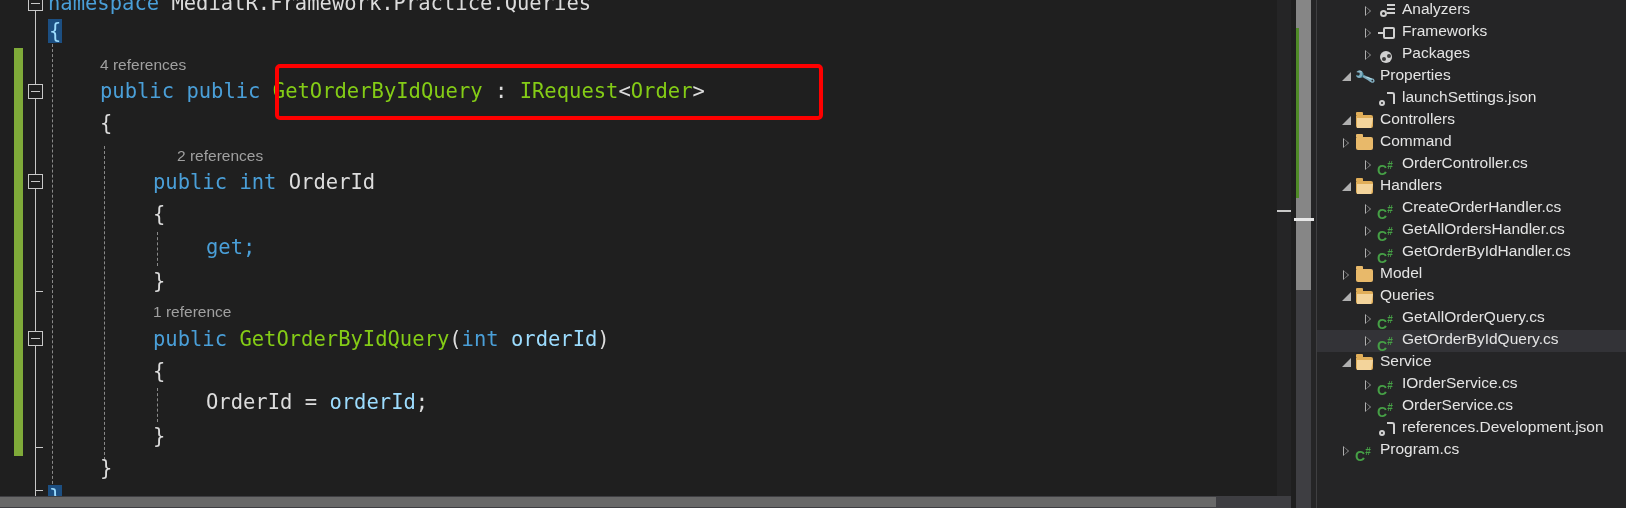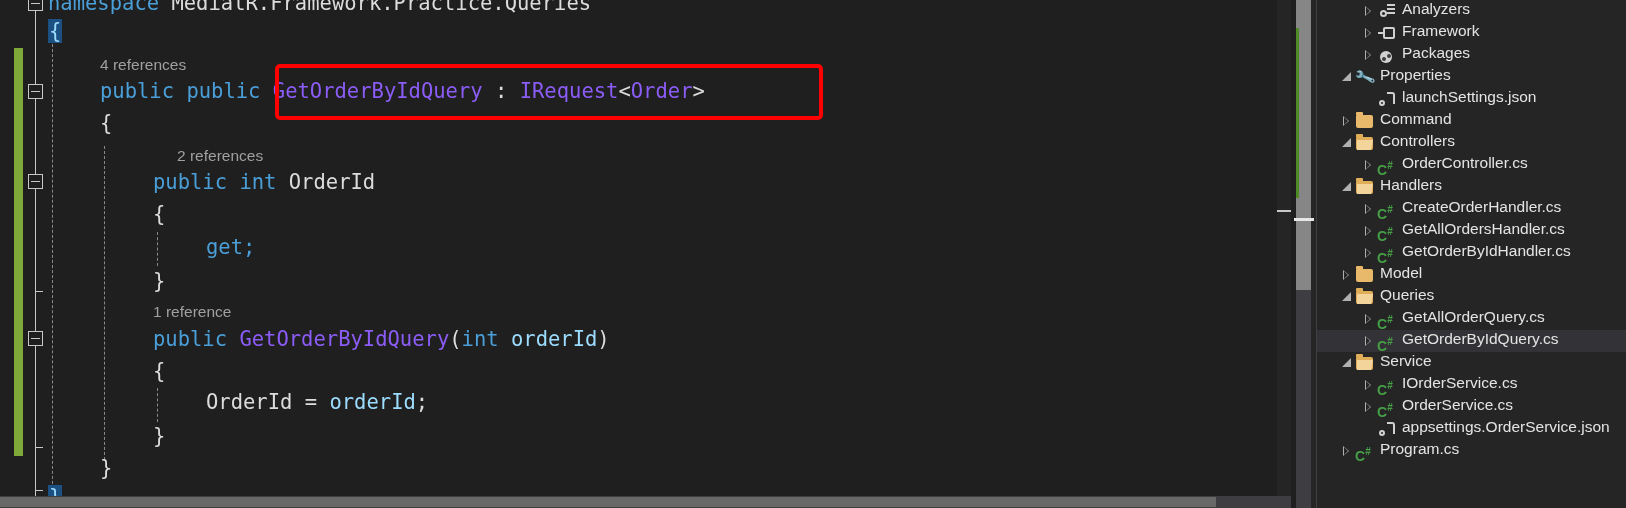--- a/index.html
+++ b/index.html
@@ -78,21 +78,21 @@
   }
   .ref-line {
     position: absolute;
     height: 22px; line-height: 22px;
     white-space: pre;
     font-family: "Liberation Sans", sans-serif;
     font-size: 15.5px;
     color: #a0a0a0;
   }
   .kw      { color: #4a9fd8; }       
-  .type    { color: #8b5cf6; }       
+  .type    { color: #84cc16; }       
   .ident   { color: #dcdcdc; }       
   .param   { color: #9cdcfe; }       
   .punc    { color: #dcdcdc; }
   .ns      { color: #dcdcdc; }
 
   .sel-brace {
     background: #1c4f82;
     color: #9cdcfe;
     padding: 0 1px;
   }
@@ -466,21 +466,21 @@
             <span class="ico-analyzer"></span>
           </span>
           <span class="tree-label">Analyzers</span>
         </div>
         <div class="tree-row">
           <div class="depth-2" style="flex: 0 0 auto;"></div>
           <span class="tree-arrow collapsed"></span>
           <span class="tree-icon">
             <span class="ico-framework"></span>
           </span>
-          <span class="tree-label">Framework</span>
+          <span class="tree-label">Frameworks</span>
         </div>
         <div class="tree-row">
           <div class="depth-2" style="flex: 0 0 auto;"></div>
           <span class="tree-arrow collapsed"></span>
           <span class="tree-icon">
             <span class="ico-package"></span>
           </span>
           <span class="tree-label">Packages</span>
         </div>
         <div class="tree-row">
@@ -494,112 +494,112 @@
         <div class="tree-row">
           <div class="depth-2" style="flex: 0 0 auto;"></div>
           <span class="tree-arrow "></span>
           <span class="tree-icon">
             <span class="ico-json"></span>
           </span>
           <span class="tree-label">launchSettings.json</span>
         </div>
         <div class="tree-row">
           <div class="depth-1" style="flex: 0 0 auto;"></div>
+          <span class="tree-arrow expanded"></span>
+          <span class="tree-icon">
+            <span class="ico-folder-open"></span>
+          </span>
+          <span class="tree-label">Controllers</span>
+        </div>
+        <div class="tree-row">
+          <div class="depth-1" style="flex: 0 0 auto;"></div>
           <span class="tree-arrow collapsed"></span>
           <span class="tree-icon">
             <span class="ico-folder-closed"></span>
           </span>
           <span class="tree-label">Command</span>
         </div>
         <div class="tree-row">
+          <div class="depth-2" style="flex: 0 0 auto;"></div>
+          <span class="tree-arrow collapsed"></span>
+          <span class="tree-icon">
+            <span class="ico-cs">C<span class="sharp">#</span></span>
+          </span>
+          <span class="tree-label">OrderController.cs</span>
+        </div>
+        <div class="tree-row">
           <div class="depth-1" style="flex: 0 0 auto;"></div>
           <span class="tree-arrow expanded"></span>
           <span class="tree-icon">
             <span class="ico-folder-open"></span>
           </span>
-          <span class="tree-label">Controllers</span>
-        </div>
-        <div class="tree-row">
-          <div class="depth-2" style="flex: 0 0 auto;"></div>
-          <span class="tree-arrow collapsed"></span>
-          <span class="tree-icon">
-            <span class="ico-cs">C<span class="sharp">#</span></span>
-          </span>
-          <span class="tree-label">OrderController.cs</span>
+          <span class="tree-label">Handlers</span>
+        </div>
+        <div class="tree-row">
+          <div class="depth-2" style="flex: 0 0 auto;"></div>
+          <span class="tree-arrow collapsed"></span>
+          <span class="tree-icon">
+            <span class="ico-cs">C<span class="sharp">#</span></span>
+          </span>
+          <span class="tree-label">CreateOrderHandler.cs</span>
+        </div>
+        <div class="tree-row">
+          <div class="depth-2" style="flex: 0 0 auto;"></div>
+          <span class="tree-arrow collapsed"></span>
+          <span class="tree-icon">
+            <span class="ico-cs">C<span class="sharp">#</span></span>
+          </span>
+          <span class="tree-label">GetAllOrdersHandler.cs</span>
+        </div>
+        <div class="tree-row">
+          <div class="depth-2" style="flex: 0 0 auto;"></div>
+          <span class="tree-arrow collapsed"></span>
+          <span class="tree-icon">
+            <span class="ico-cs">C<span class="sharp">#</span></span>
+          </span>
+          <span class="tree-label">GetOrderByIdHandler.cs</span>
+        </div>
+        <div class="tree-row">
+          <div class="depth-1" style="flex: 0 0 auto;"></div>
+          <span class="tree-arrow collapsed"></span>
+          <span class="tree-icon">
+            <span class="ico-folder-closed"></span>
+          </span>
+          <span class="tree-label">Model</span>
         </div>
         <div class="tree-row">
           <div class="depth-1" style="flex: 0 0 auto;"></div>
           <span class="tree-arrow expanded"></span>
           <span class="tree-icon">
             <span class="ico-folder-open"></span>
           </span>
-          <span class="tree-label">Handlers</span>
-        </div>
-        <div class="tree-row">
-          <div class="depth-2" style="flex: 0 0 auto;"></div>
-          <span class="tree-arrow collapsed"></span>
-          <span class="tree-icon">
-            <span class="ico-cs">C<span class="sharp">#</span></span>
-          </span>
-          <span class="tree-label">CreateOrderHandler.cs</span>
-        </div>
-        <div class="tree-row">
-          <div class="depth-2" style="flex: 0 0 auto;"></div>
-          <span class="tree-arrow collapsed"></span>
-          <span class="tree-icon">
-            <span class="ico-cs">C<span class="sharp">#</span></span>
-          </span>
-          <span class="tree-label">GetAllOrdersHandler.cs</span>
-        </div>
-        <div class="tree-row">
-          <div class="depth-2" style="flex: 0 0 auto;"></div>
-          <span class="tree-arrow collapsed"></span>
-          <span class="tree-icon">
-            <span class="ico-cs">C<span class="sharp">#</span></span>
-          </span>
-          <span class="tree-label">GetOrderByIdHandler.cs</span>
-        </div>
-        <div class="tree-row">
-          <div class="depth-1" style="flex: 0 0 auto;"></div>
-          <span class="tree-arrow collapsed"></span>
-          <span class="tree-icon">
-            <span class="ico-folder-closed"></span>
-          </span>
-          <span class="tree-label">Model</span>
+          <span class="tree-label">Queries</span>
+        </div>
+        <div class="tree-row">
+          <div class="depth-2" style="flex: 0 0 auto;"></div>
+          <span class="tree-arrow collapsed"></span>
+          <span class="tree-icon">
+            <span class="ico-cs">C<span class="sharp">#</span></span>
+          </span>
+          <span class="tree-label">GetAllOrderQuery.cs</span>
+        </div>
+        <div class="tree-row selected">
+          <div class="depth-2" style="flex: 0 0 auto;"></div>
+          <span class="tree-arrow collapsed"></span>
+          <span class="tree-icon">
+            <span class="ico-cs">C<span class="sharp">#</span></span>
+          </span>
+          <span class="tree-label">GetOrderByIdQuery.cs</span>
         </div>
         <div class="tree-row">
           <div class="depth-1" style="flex: 0 0 auto;"></div>
           <span class="tree-arrow expanded"></span>
           <span class="tree-icon">
             <span class="ico-folder-open"></span>
           </span>
-          <span class="tree-label">Queries</span>
-        </div>
-        <div class="tree-row">
-          <div class="depth-2" style="flex: 0 0 auto;"></div>
-          <span class="tree-arrow collapsed"></span>
-          <span class="tree-icon">
-            <span class="ico-cs">C<span class="sharp">#</span></span>
-          </span>
-          <span class="tree-label">GetAllOrderQuery.cs</span>
-        </div>
-        <div class="tree-row selected">
-          <div class="depth-2" style="flex: 0 0 auto;"></div>
-          <span class="tree-arrow collapsed"></span>
-          <span class="tree-icon">
-            <span class="ico-cs">C<span class="sharp">#</span></span>
-          </span>
-          <span class="tree-label">GetOrderByIdQuery.cs</span>
-        </div>
-        <div class="tree-row">
-          <div class="depth-1" style="flex: 0 0 auto;"></div>
-          <span class="tree-arrow expanded"></span>
-          <span class="tree-icon">
-            <span class="ico-folder-open"></span>
-          </span>
           <span class="tree-label">Service</span>
         </div>
         <div class="tree-row">
           <div class="depth-2" style="flex: 0 0 auto;"></div>
           <span class="tree-arrow collapsed"></span>
           <span class="tree-icon">
             <span class="ico-cs">C<span class="sharp">#</span></span>
           </span>
           <span class="tree-label">IOrderService.cs</span>
         </div>
@@ -610,21 +610,21 @@
             <span class="ico-cs">C<span class="sharp">#</span></span>
           </span>
           <span class="tree-label">OrderService.cs</span>
         </div>
         <div class="tree-row">
           <div class="depth-2" style="flex: 0 0 auto;"></div>
           <span class="tree-arrow "></span>
           <span class="tree-icon">
             <span class="ico-json"></span>
           </span>
-          <span class="tree-label">appsettings.OrderService.json</span>
+          <span class="tree-label">references.Development.json</span>
         </div>
         <div class="tree-row">
           <div class="depth-1" style="flex: 0 0 auto;"></div>
           <span class="tree-arrow collapsed"></span>
           <span class="tree-icon">
             <span class="ico-cs">C<span class="sharp">#</span></span>
           </span>
           <span class="tree-label">Program.cs</span>
         </div>
       </div>

